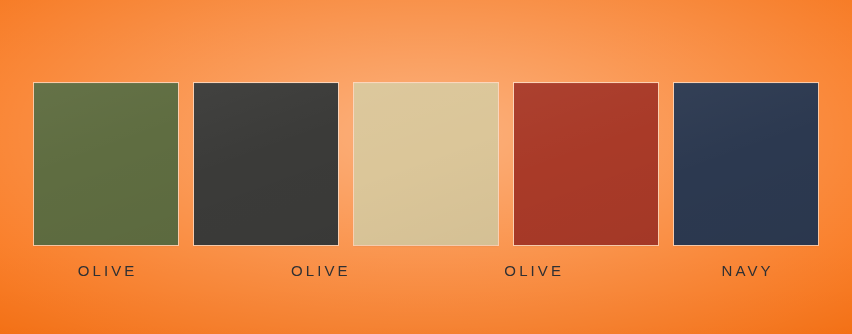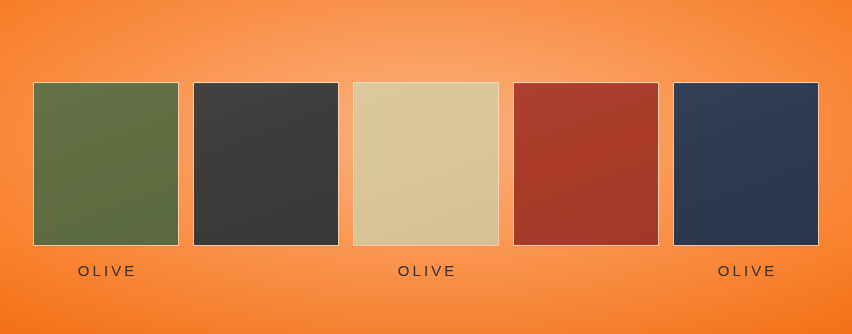--- a/index.html
+++ b/index.html
@@ -140,16 +140,19 @@
 
 
     <div class="label-cell">
       <span class="swatch-label" style="color: rgb(47, 48, 51);">OLIVE</span>
     </div>
 
     <div class="label-cell">
       <span class="swatch-label" style="color: rgb(47, 48, 51);">OLIVE</span>
     </div>
 
+    <div class="label-cell">
+      <span class="swatch-label" style="color: rgb(47, 48, 51);">NAVY</span>
+    </div>
 
   </div>
 
 </div>
 
 </body></html>

